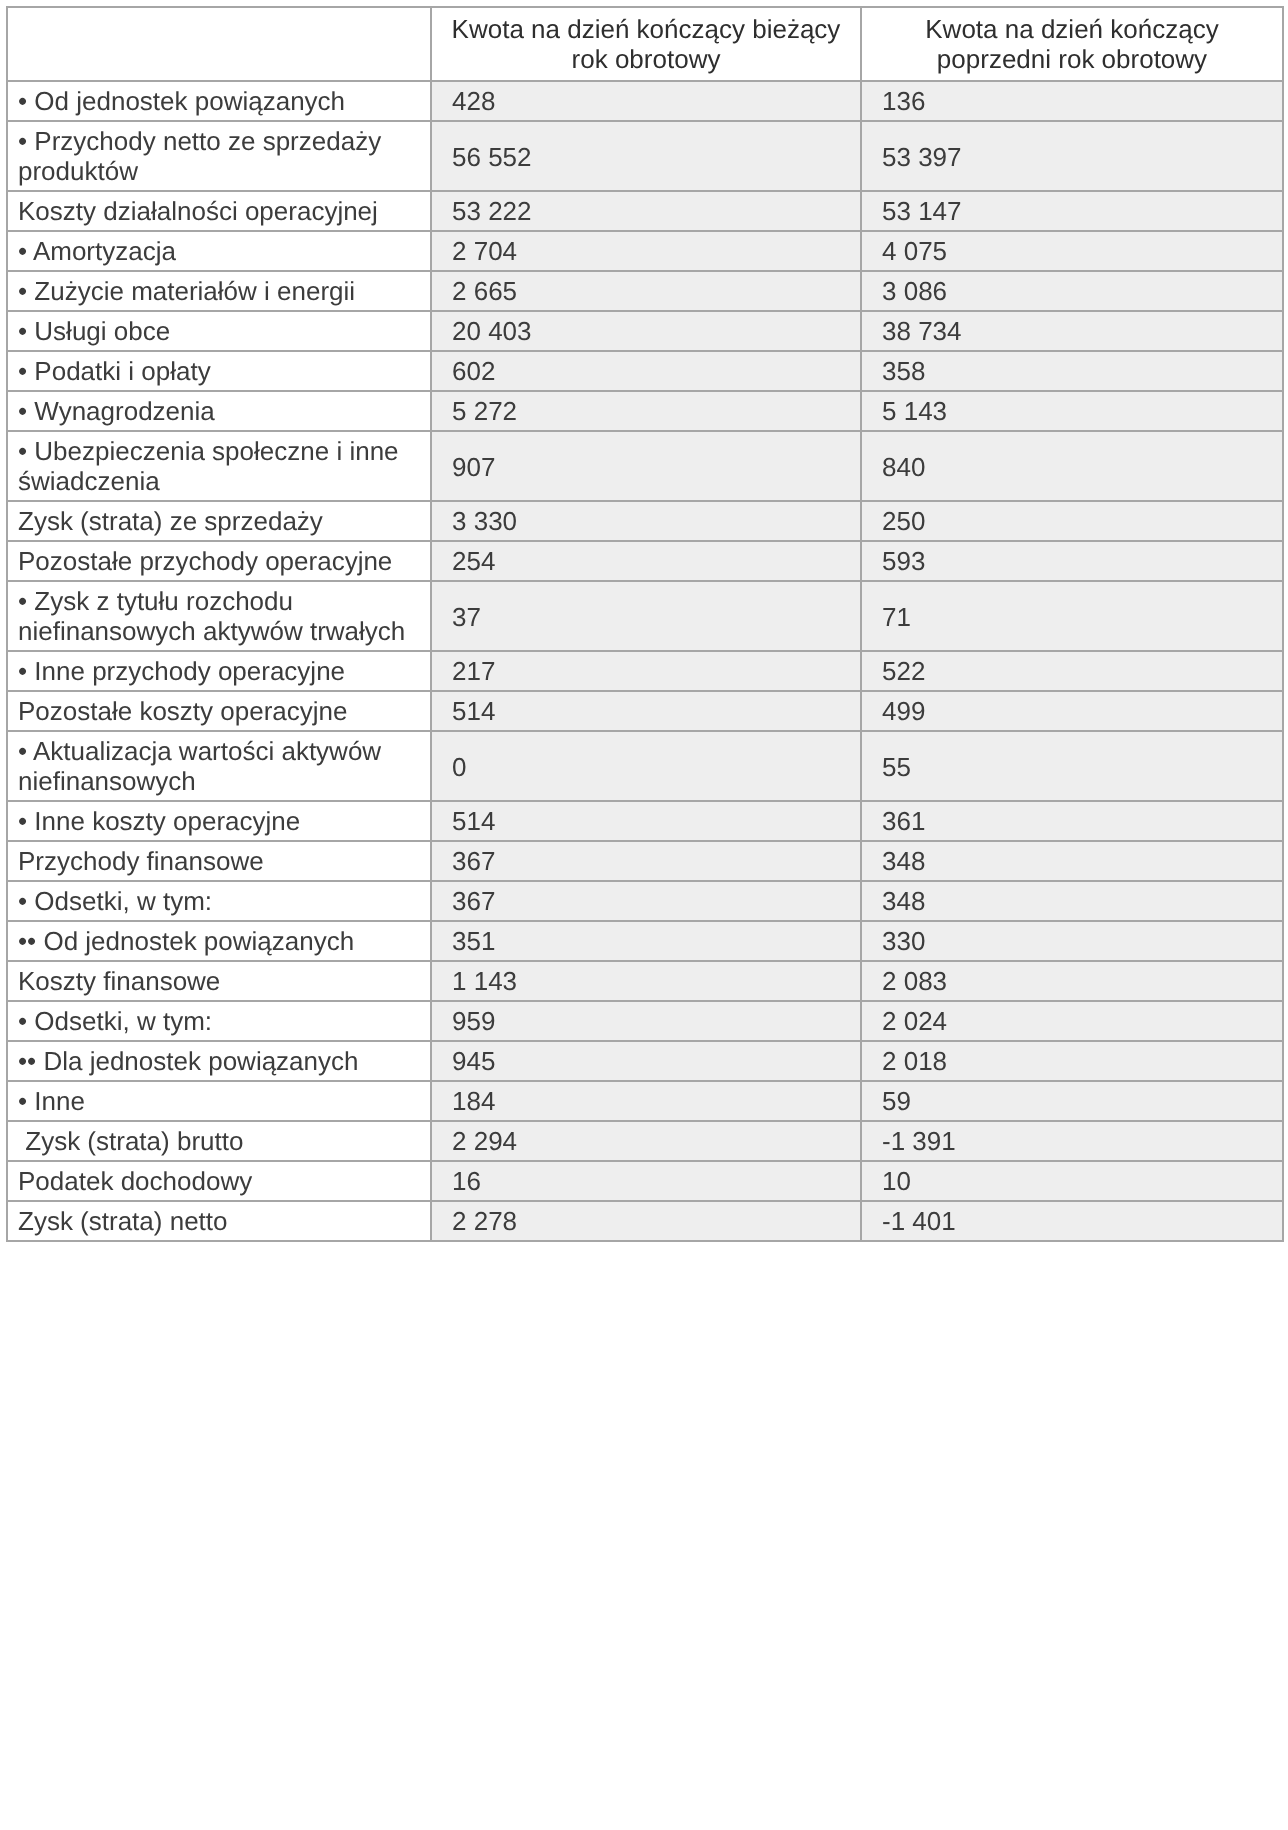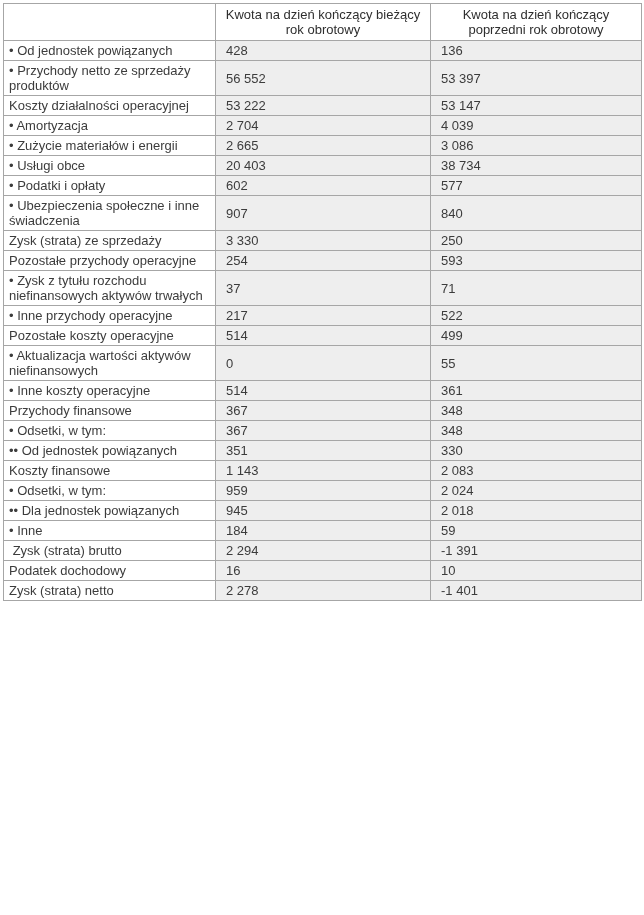--- a/index.html
+++ b/index.html
@@ -77,36 +77,41 @@
           <td class="value-cell">53 397</td>
         </tr>
         <tr>
           <td class="label-cell">Koszty działalności operacyjnej</td>
           <td class="value-cell">53 222</td>
           <td class="value-cell">53 147</td>
         </tr>
         <tr>
           <td class="label-cell">• Amortyzacja</td>
           <td class="value-cell">2 704</td>
-          <td class="value-cell">4 039</td>
+          <td class="value-cell">4 075</td>
         </tr>
         <tr>
           <td class="label-cell">• Zużycie materiałów i energii</td>
           <td class="value-cell">2 665</td>
           <td class="value-cell">3 086</td>
         </tr>
         <tr>
           <td class="label-cell">• Usługi obce</td>
           <td class="value-cell">20 403</td>
           <td class="value-cell">38 734</td>
         </tr>
         <tr>
           <td class="label-cell">• Podatki i opłaty</td>
           <td class="value-cell">602</td>
-          <td class="value-cell">577</td>
+          <td class="value-cell">358</td>
+        </tr>
+        <tr>
+          <td class="label-cell">• Wynagrodzenia</td>
+          <td class="value-cell">5 272</td>
+          <td class="value-cell">5 143</td>
         </tr>
         <tr>
           <td class="label-cell">• Ubezpieczenia społeczne i inne świadczenia</td>
           <td class="value-cell">907</td>
           <td class="value-cell">840</td>
         </tr>
         <tr>
           <td class="label-cell">Zysk (strata) ze sprzedaży</td>
           <td class="value-cell">3 330</td>
           <td class="value-cell">250</td>

